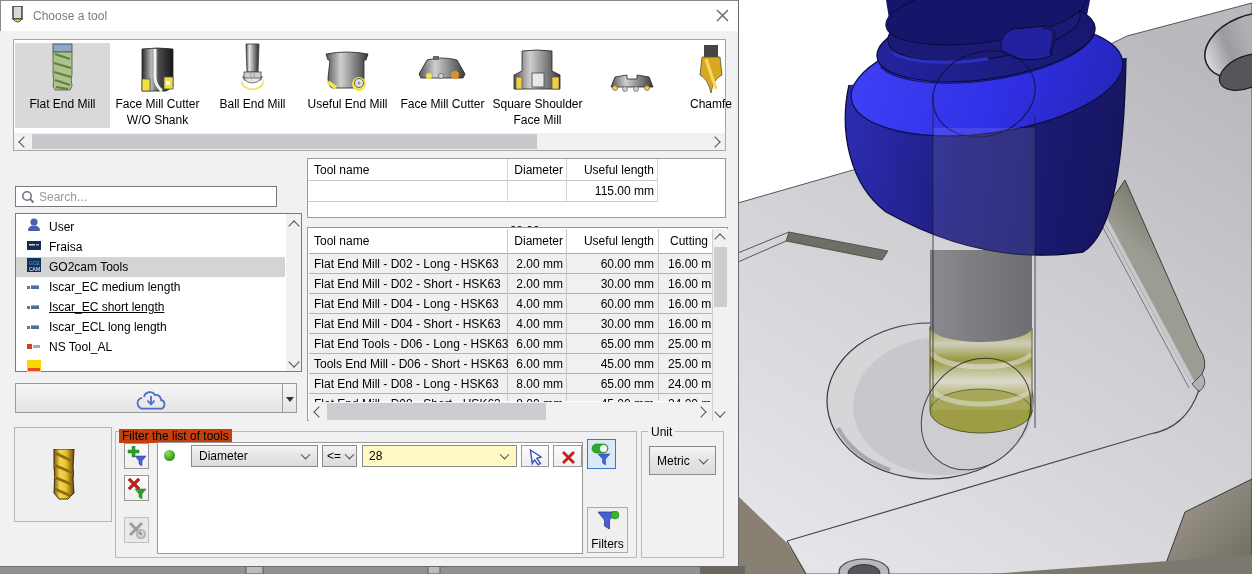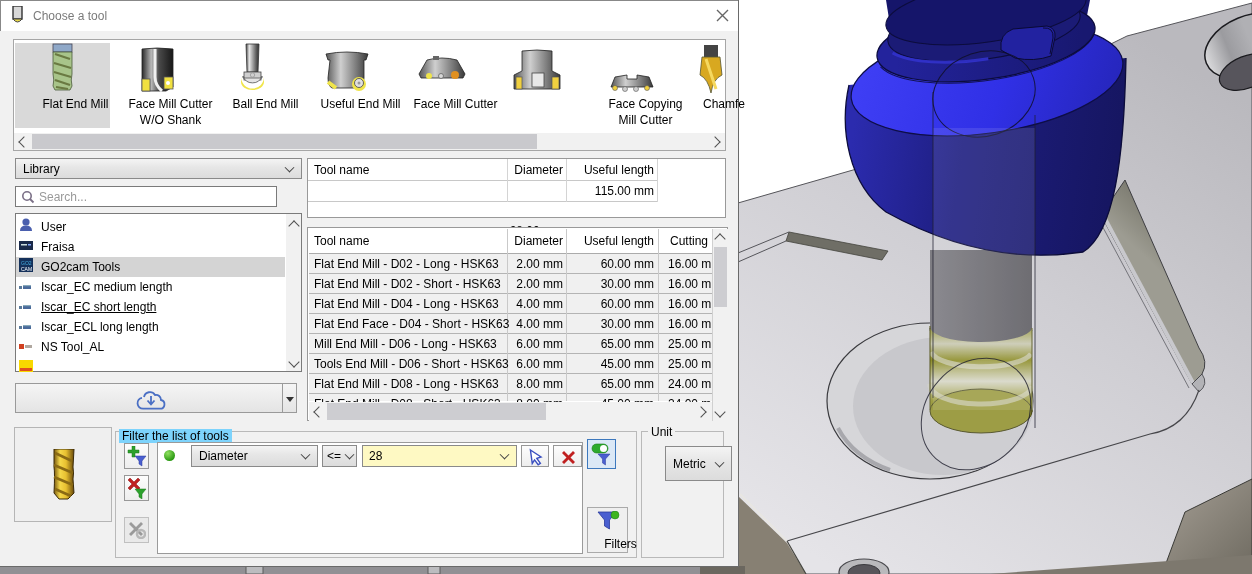--- a/index.html
+++ b/index.html
@@ -3,21 +3,21 @@
 html,body{margin:0;padding:0;width:1252px;height:574px;overflow:hidden;background:#fff;
  font-family:"Liberation Sans",sans-serif;font-size:12px;color:#000;}
 .a{position:absolute;}
 .combo{position:absolute;background:linear-gradient(#f4f4f4,#e6e6e6 45%,#dcdcdc);border:1px solid #8a8a8a;box-sizing:border-box;}
 .combo .t{position:absolute;left:7px;top:50%;transform:translateY(-50%);white-space:nowrap;}
 .chev{position:absolute;right:8px;top:50%;width:6px;height:6px;border-right:1.3px solid #444;border-bottom:1.3px solid #444;transform:translateY(-70%) rotate(45deg);}
 .chevL{position:absolute;width:7px;height:7px;border-left:1.5px solid #505050;border-bottom:1.5px solid #505050;transform:rotate(45deg);}
 .chevR{position:absolute;width:7px;height:7px;border-right:1.5px solid #505050;border-top:1.5px solid #505050;transform:rotate(45deg);}
 .chevU{position:absolute;width:7px;height:7px;border-left:1.4px solid #505050;border-top:1.4px solid #505050;transform:rotate(45deg);}
 .chevD{position:absolute;width:7px;height:7px;border-right:1.4px solid #505050;border-bottom:1.4px solid #505050;transform:rotate(45deg);}
-.cell{position:absolute;text-align:center;line-height:16px;margin-left:13px;}
+.cell{position:absolute;text-align:center;line-height:16px;}
 .rt{position:absolute;text-align:right;white-space:nowrap;}
 .lt{position:absolute;white-space:nowrap;}
 .btn{position:absolute;background:linear-gradient(#fdfdfd,#eeeeee);border:1px solid #989898;box-sizing:border-box;}
 </style></head>
 <body>
 
 <svg class="a" style="left:0;top:0" width="1252" height="574" viewBox="0 0 1252 574">
 <defs>
 <linearGradient id="plate" x1="1150" y1="40" x2="820" y2="560" gradientUnits="userSpaceOnUse">
  <stop offset="0" stop-color="#bab9be"></stop>
@@ -153,21 +153,21 @@
       <path d="M1,1 L12,12 M12,1 L1,12" stroke="#666" stroke-width="1.4"></path>
     </svg>
 
 <div class="a" style="left:13px;top:39px;width:713px;height:112px;background:#fff;border:1px solid #a6a6a6;box-sizing:border-box;"></div>
 <div class="a" style="left:15px;top:43px;width:95px;height:85px;background:#d9d9d9;"></div>
 <div class="cell" style="left:15px;top:96px;width:95px;">Flat End Mill</div>
 <div class="cell" style="left:110px;top:96px;width:95px;">Face Mill Cutter<br>W/O Shank</div>
 <div class="cell" style="left:205px;top:96px;width:95px;">Ball End Mill</div>
 <div class="cell" style="left:300px;top:96px;width:95px;">Useful End Mill</div>
 <div class="cell" style="left:395px;top:96px;width:95px;">Face Mill Cutter</div>
-<div class="cell" style="left:585px;top:96px;width:95px;">Face Copying<br>Mill Cutter</div>
+<div class="cell" style="left:490px;top:96px;width:95px;">Square Shoulder<br>Face Mill</div>
 <div class="cell" style="left:680px;top:96px;width:46px;overflow:hidden;text-align:left;padding-left:10px;">Chamfe</div>
 
 <svg class="a" style="left:13px;top:39px" width="713" height="95" viewBox="0 0 713 95">
  <defs>
  <linearGradient id="mgray" x1="0" y1="0" x2="1" y2="0">
   <stop offset="0" stop-color="#3f3f3f"></stop>
           <stop offset="0.25" stop-color="#e8e8e8"></stop>
           <stop offset="0.55" stop-color="#9a9a9a"></stop>
           <stop offset="0.8" stop-color="#5a5a5a"></stop>
           <stop offset="1" stop-color="#333"></stop>
@@ -244,36 +244,32 @@
   <path d="M2,12 L20,12 L22,30 Q13,34 11,48 Q8,34 0,30 Z" fill="#d8a820" stroke="#553" stroke-width="0.8"></path>
   <path d="M6,14 L16,44" stroke="#f5d860" stroke-width="3"></path>
  </g>
 </svg>
 
 <div class="a" style="left:14px;top:133px;width:711px;height:17px;background:#f1f1f1;"></div>
 <div class="a" style="left:32px;top:134px;width:505px;height:15px;background:#c9c9cd;"></div>
 <div class="chevL" style="left:20px;top:138px;"></div>
 <div class="chevR" style="left:711px;top:138px;"></div>
 
-<div class="combo" style="left:15px;top:158px;width:287px;height:21px;">
-      <span class="t">Library</span>
-      <span class="chev"></span>
-    </div>
 
 <div class="a" style="left:15px;top:186px;width:262px;height:21px;background:#fff;border:1px solid #7a7a7a;box-sizing:border-box;">
  <svg class="a" style="left:5px;top:3px" width="14" height="14">
         <circle cx="6" cy="6" r="4.2" fill="none" stroke="#7a6f86" stroke-width="1.6"></circle>
         <line x1="9" y1="9" x2="12.5" y2="12.5" stroke="#7a6f86" stroke-width="1.8"></line>
       </svg>
  <span class="lt" style="left:23px;top:3px;color:#9a9a9a;">Search...</span>
 </div>
 
 <div class="a" style="left:15px;top:213px;width:287px;height:159px;background:#fff;border:1px solid #7a7a7a;box-sizing:border-box;"></div>
 <div class="a" style="left:16px;top:257px;width:269px;height:20px;background:#d4d4d4;"></div>
-<div class="a" id="listitems" style="left:16px;top:214px;width:269px;height:182px;overflow:hidden;">
+<div class="a" id="listitems" style="left:24px;top:214px;width:269px;height:182px;overflow:hidden;">
  <svg class="a" style="left:3px;top:3px" width="14" height="14">
         <circle cx="7" cy="5" r="3.6" fill="#4a5fae"></circle>
         <path d="M1,14 Q1,8.5 7,8.5 Q13,8.5 13,14 Z" fill="#4a5fae"></path>
       </svg>
  <span class="lt" style="left:25px;top:6px;">User</span>
  <svg class="a" style="left:3px;top:25px" width="14" height="14">
         <rect x="0" y="2" width="14" height="9" fill="#1a2a4a"></rect>
         <rect x="2" y="5" width="6" height="1.5" fill="#cdd"></rect>
         <rect x="9" y="5" width="3" height="1.5" fill="#8af"></rect>
       </svg>
@@ -368,25 +364,25 @@
         <div class="rt" style="left:250px;top:29px;width:96px;">60.00 mm</div>
         <div class="lt" style="left:360px;top:29px;width:43px;overflow:hidden;">16.00 mm</div>
         <span class="lt" style="left:6px;top:49px;">Flat End Mill - D02 - Short - HSK63</span>
         <div class="rt" style="left:160px;top:49px;width:95px;">2.00 mm</div>
         <div class="rt" style="left:250px;top:49px;width:96px;">30.00 mm</div>
         <div class="lt" style="left:360px;top:49px;width:43px;overflow:hidden;">16.00 mm</div>
         <span class="lt" style="left:6px;top:69px;">Flat End Mill - D04 - Long - HSK63</span>
         <div class="rt" style="left:160px;top:69px;width:95px;">4.00 mm</div>
         <div class="rt" style="left:250px;top:69px;width:96px;">60.00 mm</div>
         <div class="lt" style="left:360px;top:69px;width:43px;overflow:hidden;">16.00 mm</div>
-        <span class="lt" style="left:6px;top:89px;">Flat End Face - D04 - Short - HSK63</span>
+        <span class="lt" style="left:6px;top:89px;">Flat End Mill - D04 - Short - HSK63</span>
         <div class="rt" style="left:160px;top:89px;width:95px;">4.00 mm</div>
         <div class="rt" style="left:250px;top:89px;width:96px;">30.00 mm</div>
         <div class="lt" style="left:360px;top:89px;width:43px;overflow:hidden;">16.00 mm</div>
-        <span class="lt" style="left:6px;top:109px;">Mill End Mill - D06 - Long - HSK63</span>
+        <span class="lt" style="left:6px;top:109px;">Flat End Tools - D06 - Long - HSK63</span>
         <div class="rt" style="left:160px;top:109px;width:95px;">6.00 mm</div>
         <div class="rt" style="left:250px;top:109px;width:96px;">65.00 mm</div>
         <div class="lt" style="left:360px;top:109px;width:43px;overflow:hidden;">25.00 mm</div>
         <span class="lt" style="left:6px;top:129px;">Tools End Mill - D06 - Short - HSK63</span>
         <div class="rt" style="left:160px;top:129px;width:95px;">6.00 mm</div>
         <div class="rt" style="left:250px;top:129px;width:96px;">45.00 mm</div>
         <div class="lt" style="left:360px;top:129px;width:43px;overflow:hidden;">25.00 mm</div>
         <span class="lt" style="left:6px;top:149px;">Flat End Mill - D08 - Long - HSK63</span>
         <div class="rt" style="left:160px;top:149px;width:95px;">8.00 mm</div>
         <div class="rt" style="left:250px;top:149px;width:96px;">65.00 mm</div>
@@ -417,25 +413,25 @@
             <stop offset="0.6" stop-color="#e8c030"></stop>
             <stop offset="1" stop-color="#6a4a0a"></stop>
           </linearGradient>
         </defs>
   <path d="M3,0 L23,0 L22,18 Q23,24 22,30 L23,44 L17,50 L8,50 L3,44 Q4,24 3,18 Z" fill="url(#gold)" stroke="#3a2a08" stroke-width="1"></path>
   <path d="M4,4 L21,12 M3,16 L22,24 M3,28 L22,36 M4,40 L20,47" stroke="#8a6a14" stroke-width="2.6"></path>
  </svg>
 </div>
 
 <div class="a" style="left:115px;top:431px;width:522px;height:127px;border:1px solid #b9b9b9;box-sizing:border-box;"></div>
-<div class="lt" style="left:119px;top:429px;background:#7dd3fc;padding:0 3px;">Filter the list of tools</div>
+<div class="lt" style="left:119px;top:429px;background:#c2410c;padding:0 3px;">Filter the list of tools</div>
 
 <div class="a" style="left:641px;top:431px;width:83px;height:127px;border:1px solid #b9b9b9;box-sizing:border-box;"></div>
 <div class="lt" style="left:648px;top:425px;background:#f1f1f1;padding:0 3px;">Unit</div>
-<div class="combo" style="left:649px;top:446px;width:67px;height:35px;margin-left:16px;">
+<div class="combo" style="left:649px;top:446px;width:67px;height:29px;">
       <span class="t">Metric</span>
       <span class="chev"></span>
     </div>
 
 <div class="btn" style="left:124px;top:443px;width:25px;height:26px;">
  <svg class="a" style="left:2px;top:2px" width="20" height="21" viewBox="0 0 20 21">
   <path d="M5,0 L8,0 L8,4 L12,4 L12,7 L8,7 L8,11 L5,11 L5,7 L1,7 L1,4 L5,4 Z" fill="#2da12d" stroke="#1a7a1a" stroke-width="0.5"></path>
   <path d="M8,10 L19,10 L15,15 L15,20 L12,18 L12,15 Z" fill="#4a5fd0" stroke="#2a3a9a" stroke-width="0.5"></path>
  </svg>
 </div>

